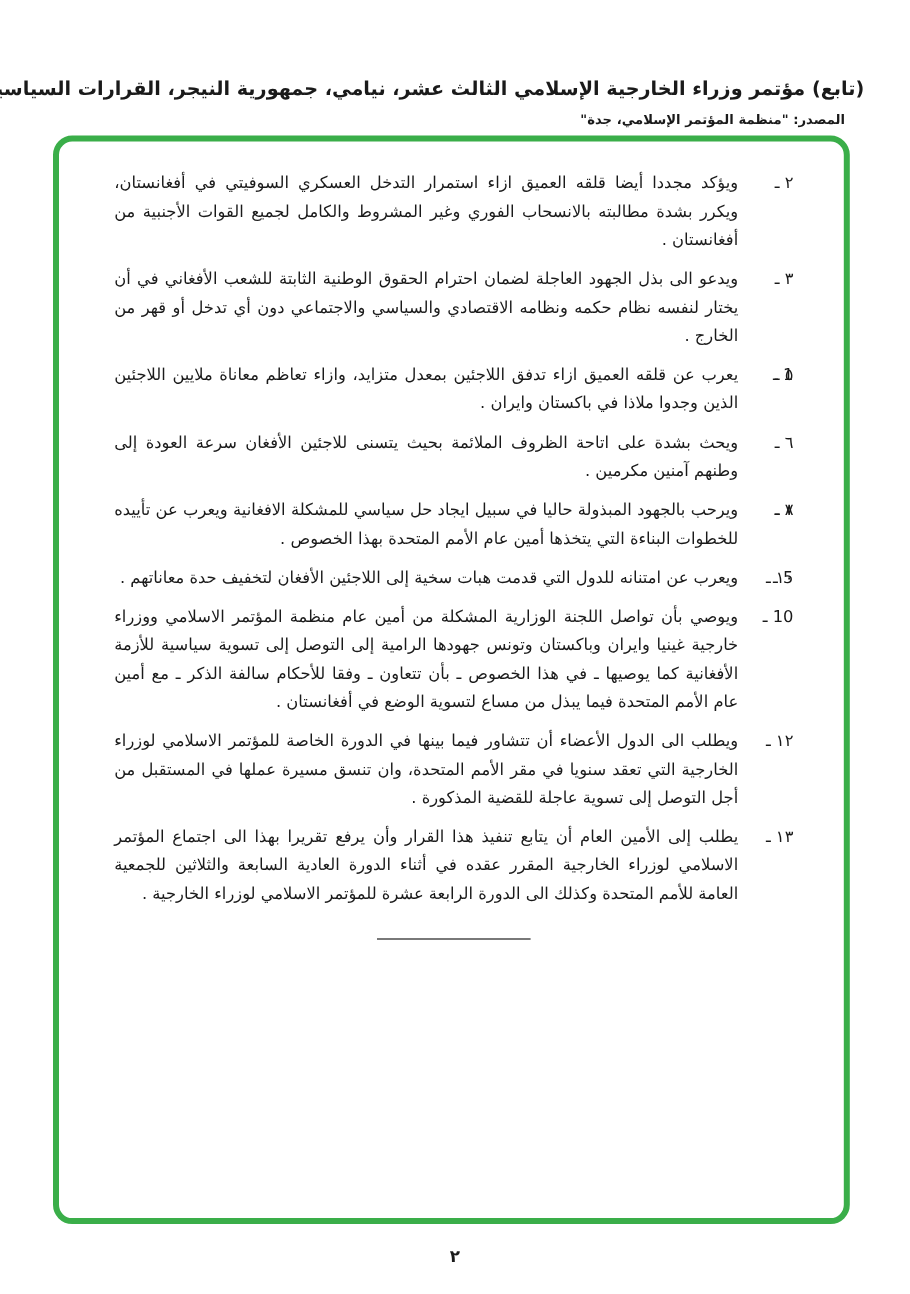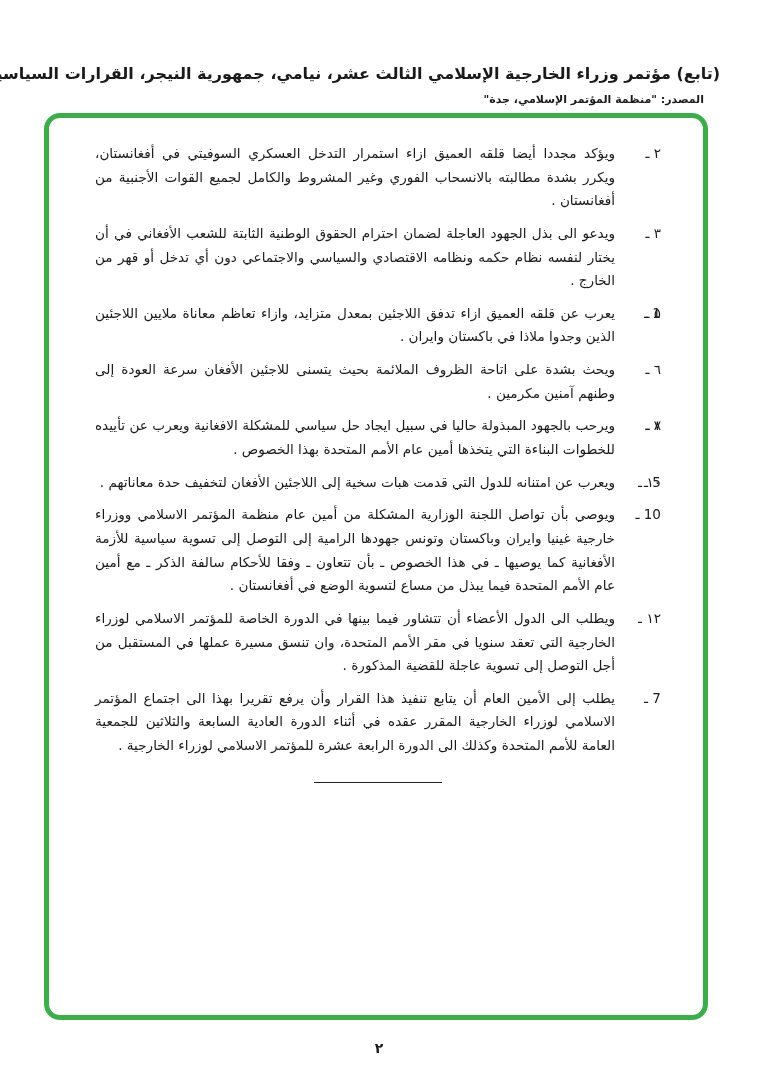--- a/index.html
+++ b/index.html
@@ -100,20 +100,20 @@
         <div class="item"><span class="item-num">٣ ـ</span><span>ويدعو الى بذل الجهود العاجلة لضمان احترام الحقوق الوطنية الثابتة للشعب الأفغاني في أن يختار لنفسه نظام حكمه ونظامه الاقتصادي والسياسي والاجتماعي دون أي تدخل أو قهر من الخارج .</span></div>
         <div class="item"><span class="item-num">1 ـ</span></div>
         <div class="item"><span class="item-num">٥ ـ</span><span>يعرب عن قلقه العميق ازاء تدفق اللاجئين بمعدل متزايد، وازاء تعاظم معاناة ملايين اللاجئين الذين وجدوا ملاذا في باكستان وايران .</span></div>
         <div class="item"><span class="item-num">٦ ـ</span><span>ويحث بشدة على اتاحة الظروف الملائمة بحيث يتسنى للاجئين الأفغان سرعة العودة إلى وطنهم آمنين مكرمين .</span></div>
         <div class="item"><span class="item-num">٧ ـ</span></div>
         <div class="item"><span class="item-num">٨ ـ</span><span>ويرحب بالجهود المبذولة حاليا في سبيل ايجاد حل سياسي للمشكلة الافغانية ويعرب عن تأييده للخطوات البناءة التي يتخذها أمين عام الأمم المتحدة بهذا الخصوص .</span></div>
         <div class="item"><span class="item-num">5 ـ</span></div>
         <div class="item"><span class="item-num">١٠ ـ</span><span>ويعرب عن امتنانه للدول التي قدمت هبات سخية إلى اللاجئين الأفغان لتخفيف حدة معاناتهم .</span></div>
         <div class="item"><span class="item-num">10 ـ</span><span>ويوصي بأن تواصل اللجنة الوزارية المشكلة من أمين عام منظمة المؤتمر الاسلامي ووزراء خارجية غينيا وايران وباكستان وتونس جهودها الرامية إلى التوصل إلى تسوية سياسية للأزمة الأفغانية كما يوصيها ـ في هذا الخصوص ـ بأن تتعاون ـ وفقا للأحكام سالفة الذكر ـ مع أمين عام الأمم المتحدة فيما يبذل من مساع لتسوية الوضع في أفغانستان .</span></div>
         <div class="item"><span class="item-num">١٢ ـ</span><span>ويطلب الى الدول الأعضاء أن تتشاور فيما بينها في الدورة الخاصة للمؤتمر الاسلامي لوزراء الخارجية التي تعقد سنويا في مقر الأمم المتحدة، وان تنسق مسيرة عملها في المستقبل من أجل التوصل إلى تسوية عاجلة للقضية المذكورة .</span></div>
-        <div class="item"><span class="item-num">7 ـ</span><span>يطلب إلى الأمين العام أن يتابع تنفيذ هذا القرار وأن يرفع تقريرا بهذا الى اجتماع المؤتمر الاسلامي لوزراء الخارجية المقرر عقده في أثناء الدورة العادية السابعة والثلاثين للجمعية العامة للأمم المتحدة وكذلك الى الدورة الرابعة عشرة للمؤتمر الاسلامي لوزراء الخارجية .</span></div>
+        <div class="item"><span class="item-num">١٣ ـ</span><span>يطلب إلى الأمين العام أن يتابع تنفيذ هذا القرار وأن يرفع تقريرا بهذا الى اجتماع المؤتمر الاسلامي لوزراء الخارجية المقرر عقده في أثناء الدورة العادية السابعة والثلاثين للجمعية العامة للأمم المتحدة وكذلك الى الدورة الرابعة عشرة للمؤتمر الاسلامي لوزراء الخارجية .</span></div>
         <hr class="end-rule">
       </div>
   </div>
 
   <div class="page-number">٢</div>
 
 </div>
 
 </body></html>

